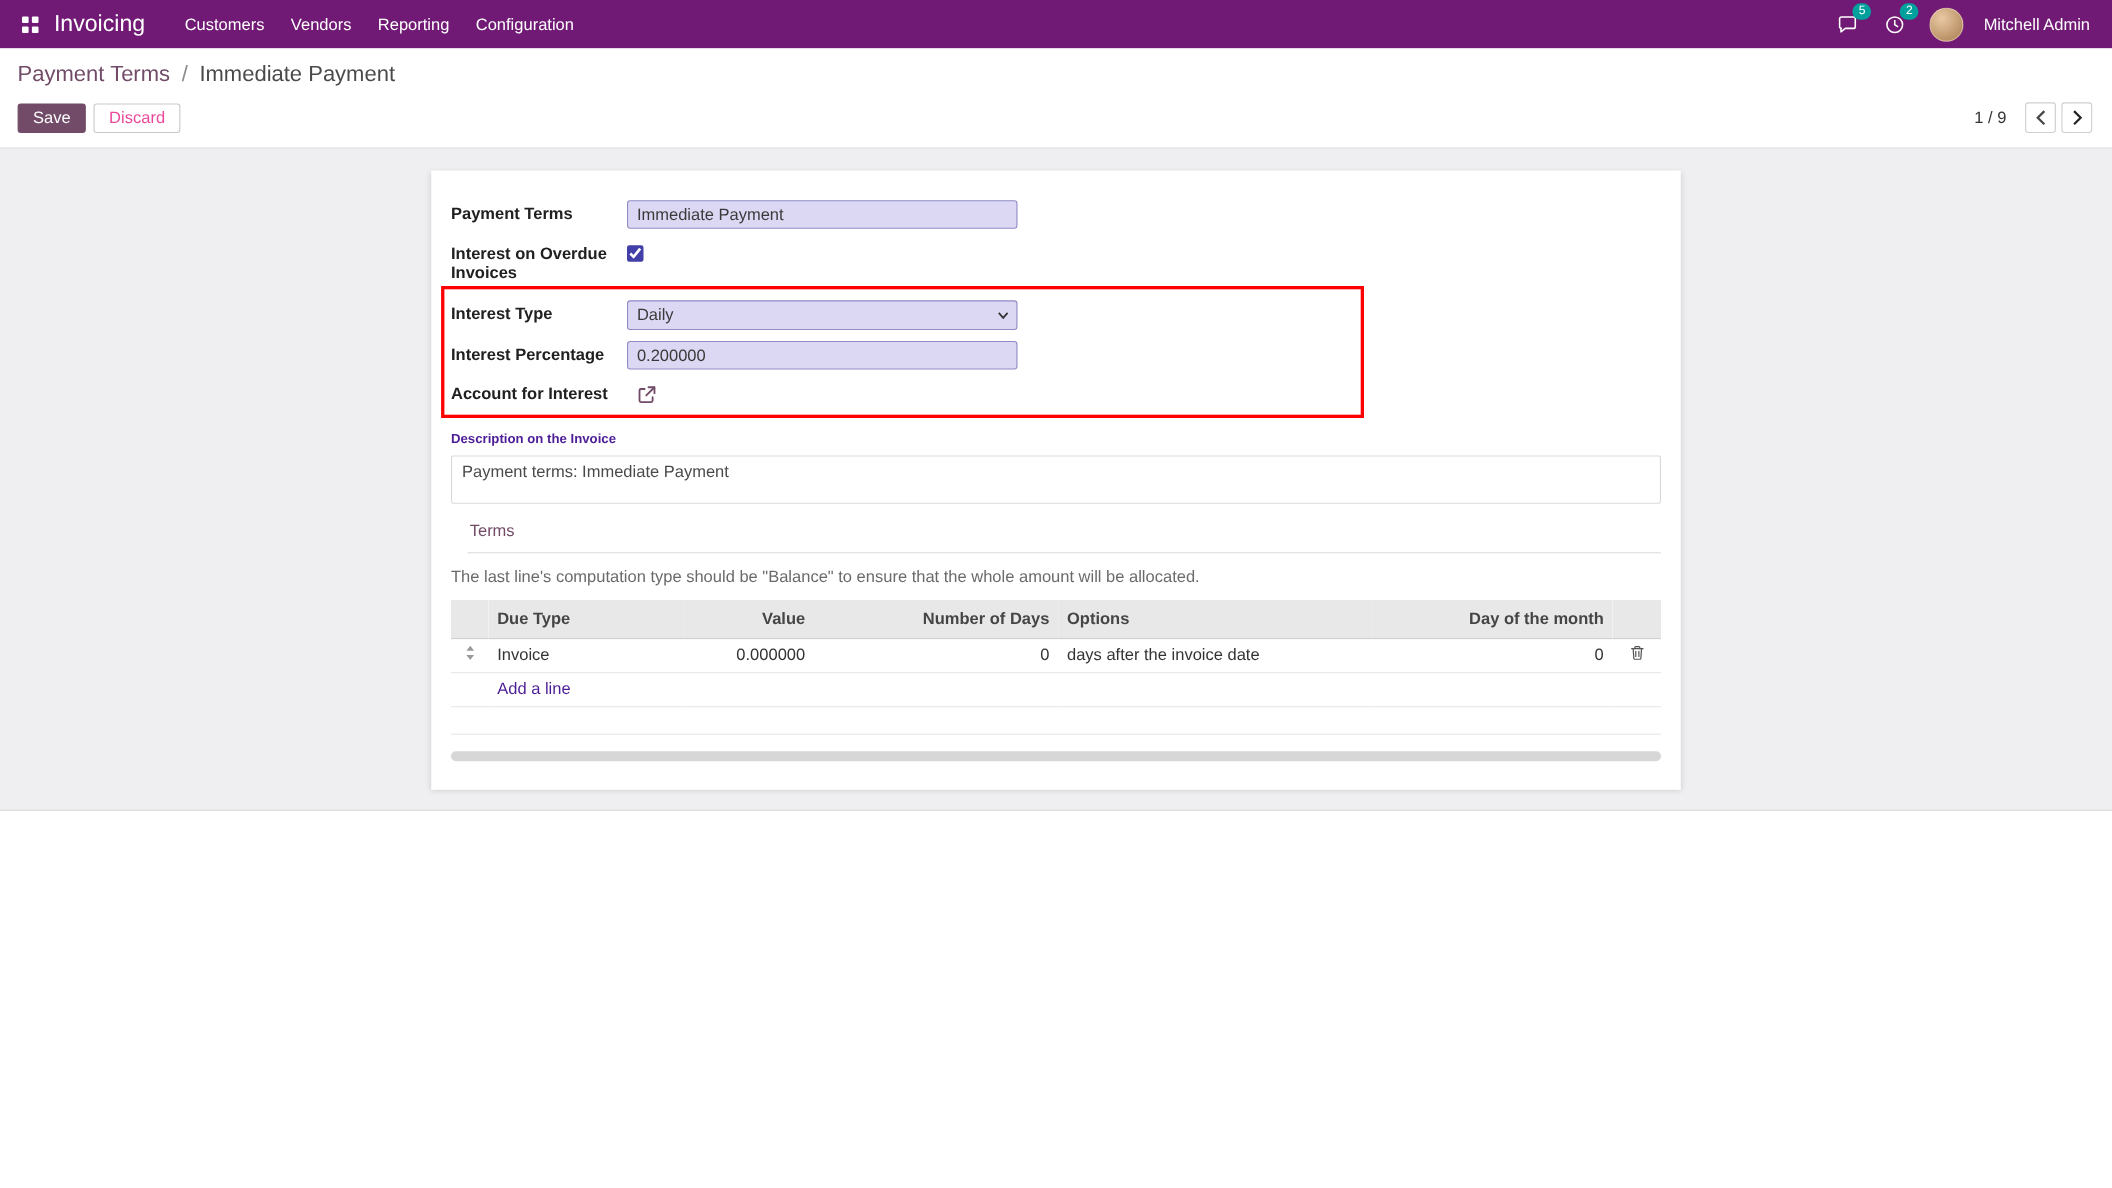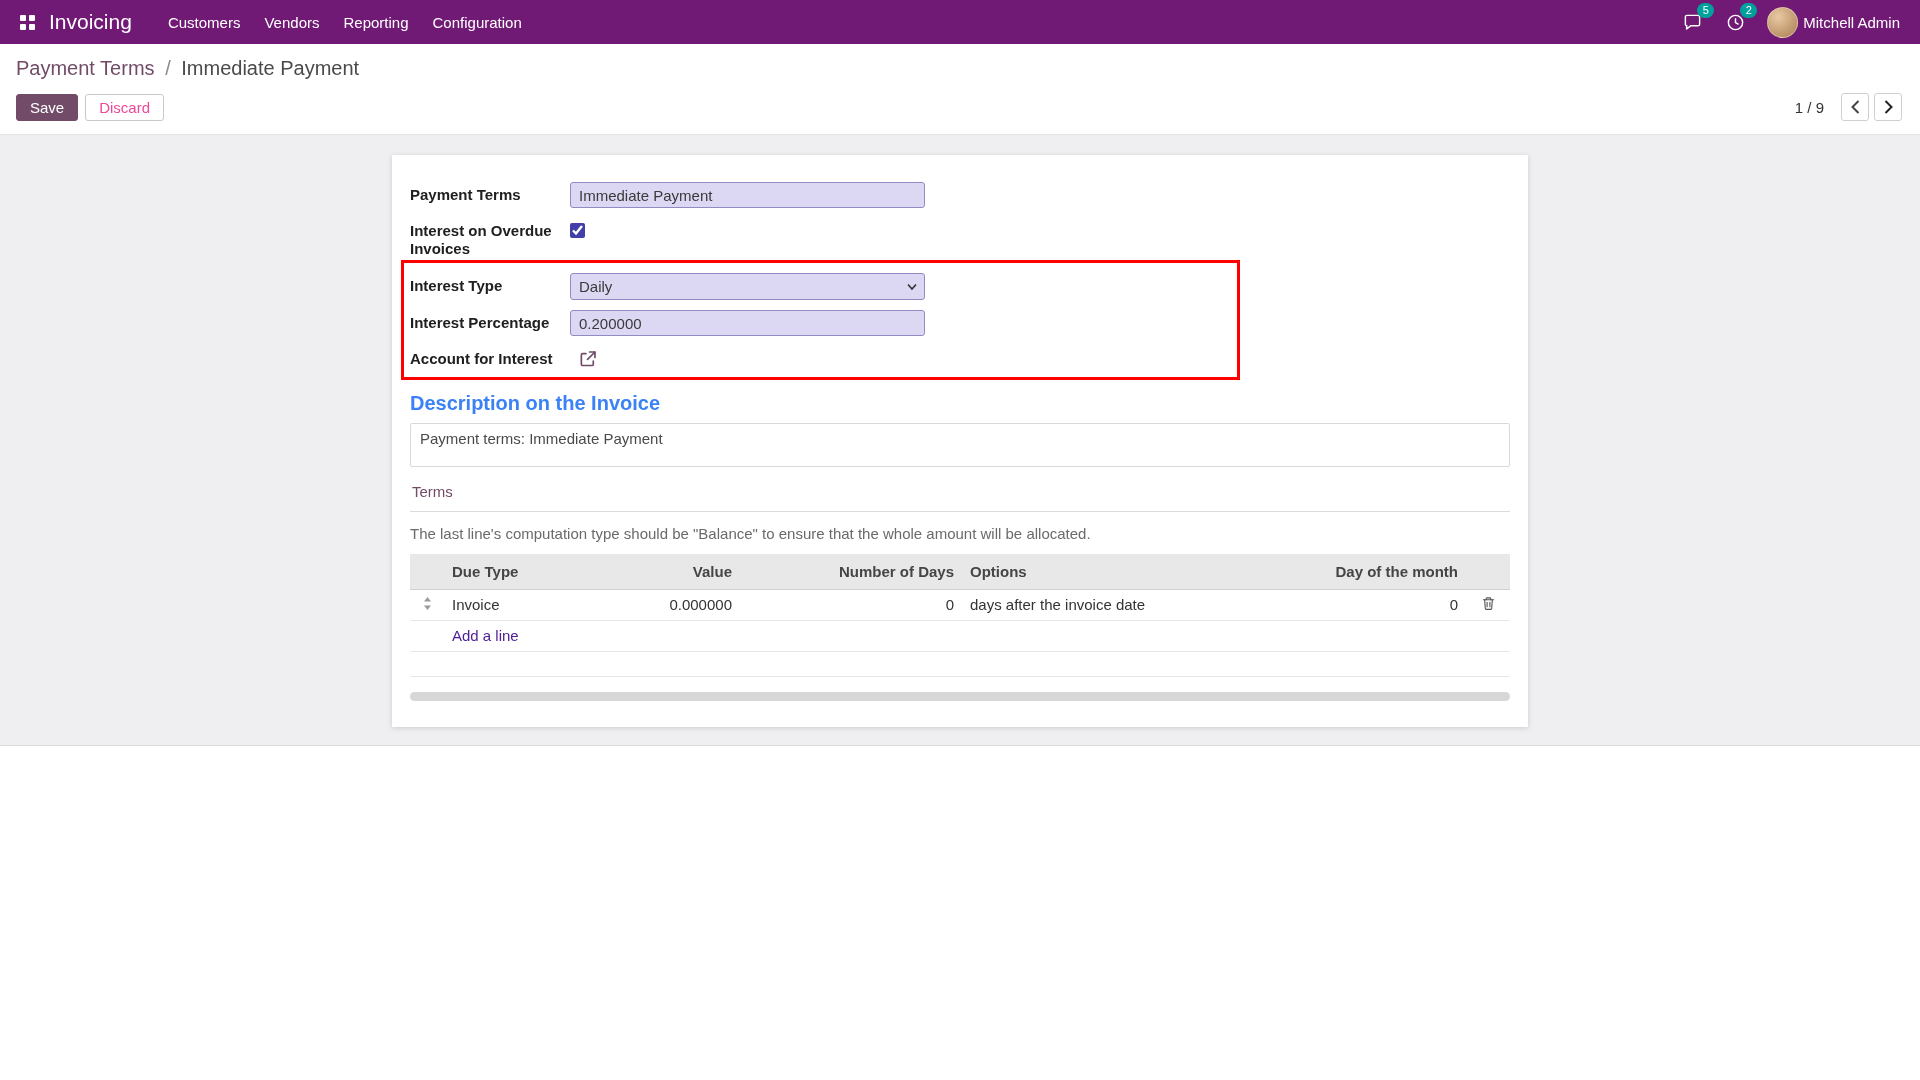--- a/index.html
+++ b/index.html
@@ -10,21 +10,21 @@
   .navbar { height:44px; background:#701a75; display:flex; align-items:center; padding:0 20px 0 10px; color:#fff; }
   .apps-btn { background:none; border:none; padding:8px 10px; cursor:pointer; display:flex; }
   .grid-icon { display:grid; grid-template-columns:6px 6px; grid-gap:3px; }
   .grid-icon i { width:6px; height:6px; background:#fff; border-radius:1px; display:block; }
   .app-name { font-size:21px; margin:0 8px 0 4px; cursor:pointer; }
   .menus { display:flex; margin-left:16px; }
   .menus a { color:#fff; font-size:15px; padding:13px 12px; text-decoration:none; cursor:pointer; }
   .nav-right { margin-left:auto; display:flex; align-items:center; gap:20px; }
   .nav-iconbtn { position:relative; display:flex; cursor:pointer; padding:2px; }
   .nav-badge { position:absolute; top:-8px; right:-10px; background:#00A09D; color:#fff; font-size:11px; line-height:15px; min-width:9px; text-align:center; border-radius:8px; padding:0 4px; }
-  .user-menu { display:flex; align-items:center; gap:5px; cursor:pointer; }
+  .user-menu { display:flex; align-items:center; gap:18px; cursor:pointer; }
   .avatar { width:29px; height:29px; border-radius:50%; background:radial-gradient(circle at 35% 30%, #e9c9a3, #a97c50); border:1px solid rgba(255,255,255,.35); }
   .user-name { font-size:15px; }
 
   
   .control-panel { background:#fff; padding:13px 18px 13px 16px; }
   .breadcrumb { font-size:20px; margin-bottom:13px; }
   .breadcrumb a { color:#714B67; text-decoration:none; cursor:pointer; }
   .breadcrumb .sep { color:#8b8b8b; margin:0 5px; }
   .breadcrumb .current { color:#4a4a4a; }
   .cp-row2 { display:flex; align-items:center; justify-content:space-between; }
@@ -49,24 +49,24 @@
   .red-box .frow:last-child { margin-bottom:0; }
 
   .select-wrap { position:relative; display:inline-block; }
   select.finput { appearance:none; -webkit-appearance:none; height:27px; padding-right:26px; cursor:pointer; }
   .caret { position:absolute; right:8px; top:50%; transform:translateY(-50%); pointer-events:none; display:flex; }
   .m2o { position:relative; display:inline-block; }
   .m2o .finput { background:#fff; border:1px solid #cfcfcf; }
   .m2o .caret { pointer-events:auto; cursor:pointer; }
   .ext-btn { margin-left:9px; margin-top:4px; display:inline-flex; cursor:pointer; background:none; border:none; padding:0; }
 
-  .desc-label { font-weight:700; font-size:20px; color:#3b82f6; margin:6px 0 8px; }
+  .desc-label { font-weight:700; font-size:12px; color:#4c1d95; margin:6px 0 8px; }
   .desc-textarea { display:block; width:100%; box-sizing:border-box; height:44px; border:1px solid #d9d9d9; border-radius:2px; font-family:inherit; font-size:15px; color:#4a4a4a; padding:6px 9px; resize:none; background:#fff; }
 
-  .tabs { margin-top:16px; border-bottom:1px solid #dcdcdc; padding:0 0 10px 2px; }
+  .tabs { margin-top:16px; border-bottom:1px solid #dcdcdc; padding:0 0 10px 2px;margin-left:15px; }
   .tab-link { color:#714B67; font-size:15px; text-decoration:none; cursor:pointer; }
   .help-text { color:#6a6a6a; font-size:15px; margin:13px 0 12px; }
 
   table.terms { width:100%; border-collapse:collapse; table-layout:fixed; font-size:15px; }
   .terms th { background:#e8e8e8; font-weight:700; color:#454545; text-align:left; padding:4px 8px; height:35px; border-bottom:1px solid #cfcfcf; box-sizing:border-box; cursor:pointer; overflow:hidden; white-space:nowrap; }
   .terms td { padding:5px 8px; border-bottom:1px solid #e7e7e7; color:#333; height:31px; box-sizing:border-box; overflow:hidden; white-space:nowrap; }
   .terms .num { text-align:right; }
   .handle-cell, .trash-cell { text-align:center; }
   .trash-cell { cursor:pointer; }
   .handle-cell { cursor:grab; }

